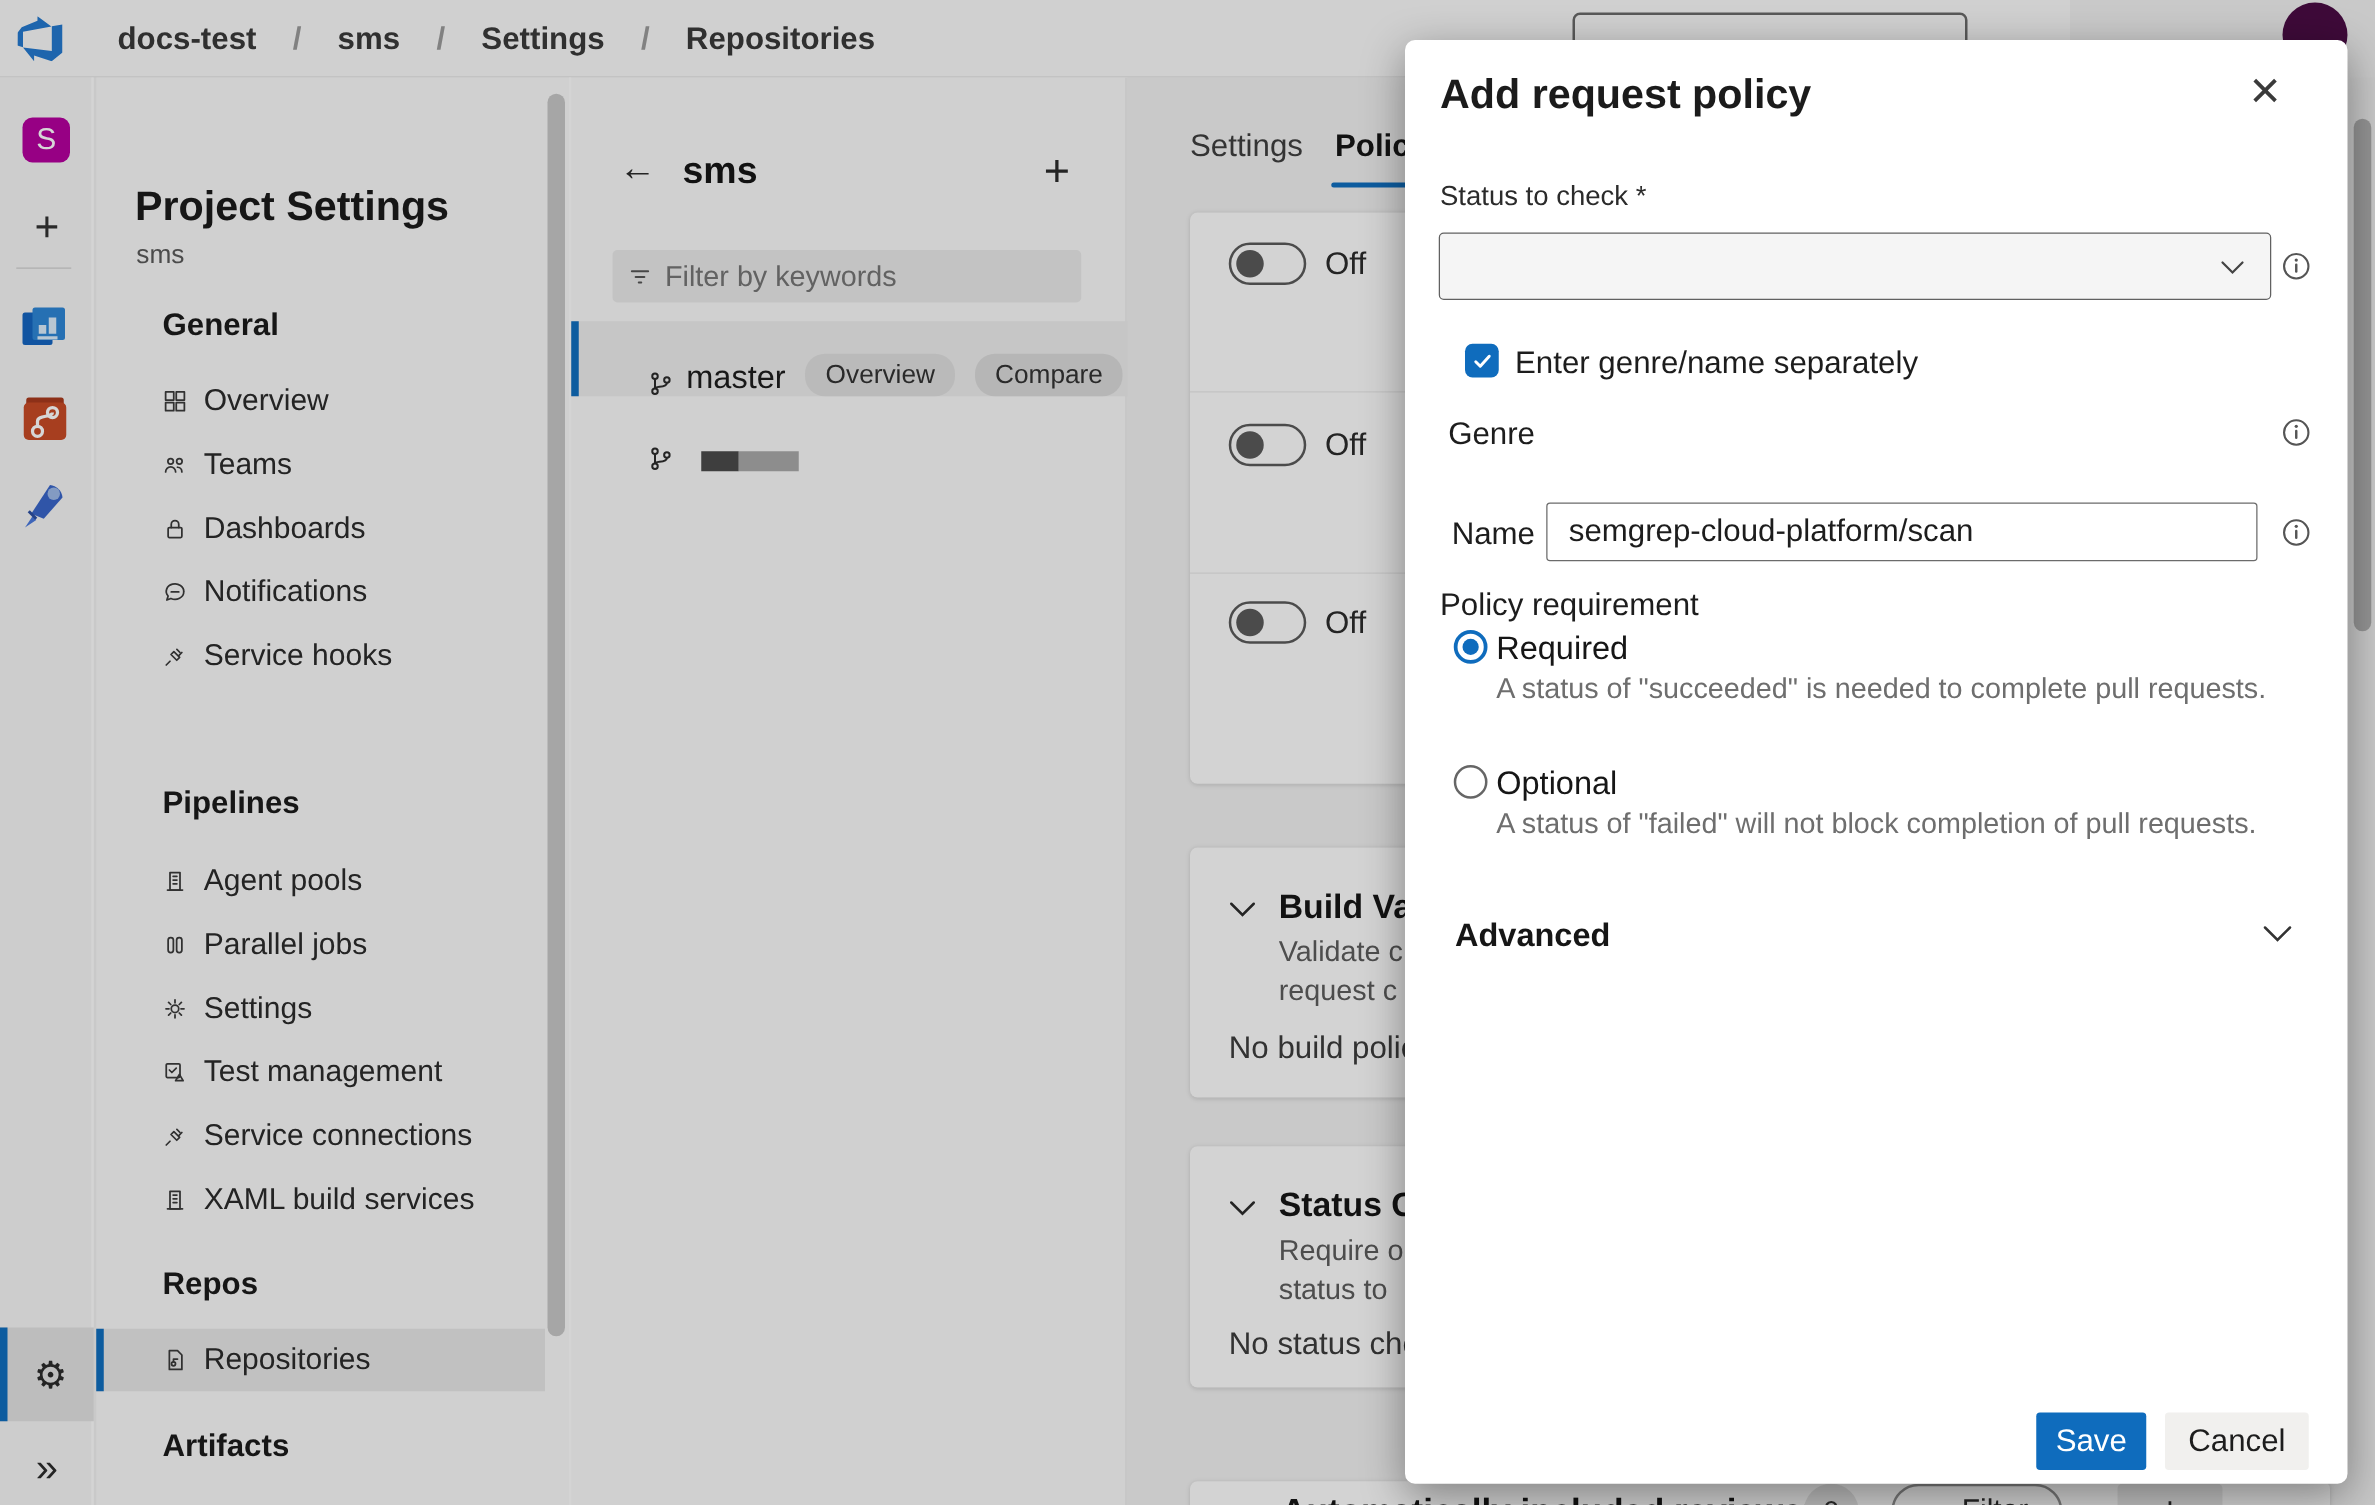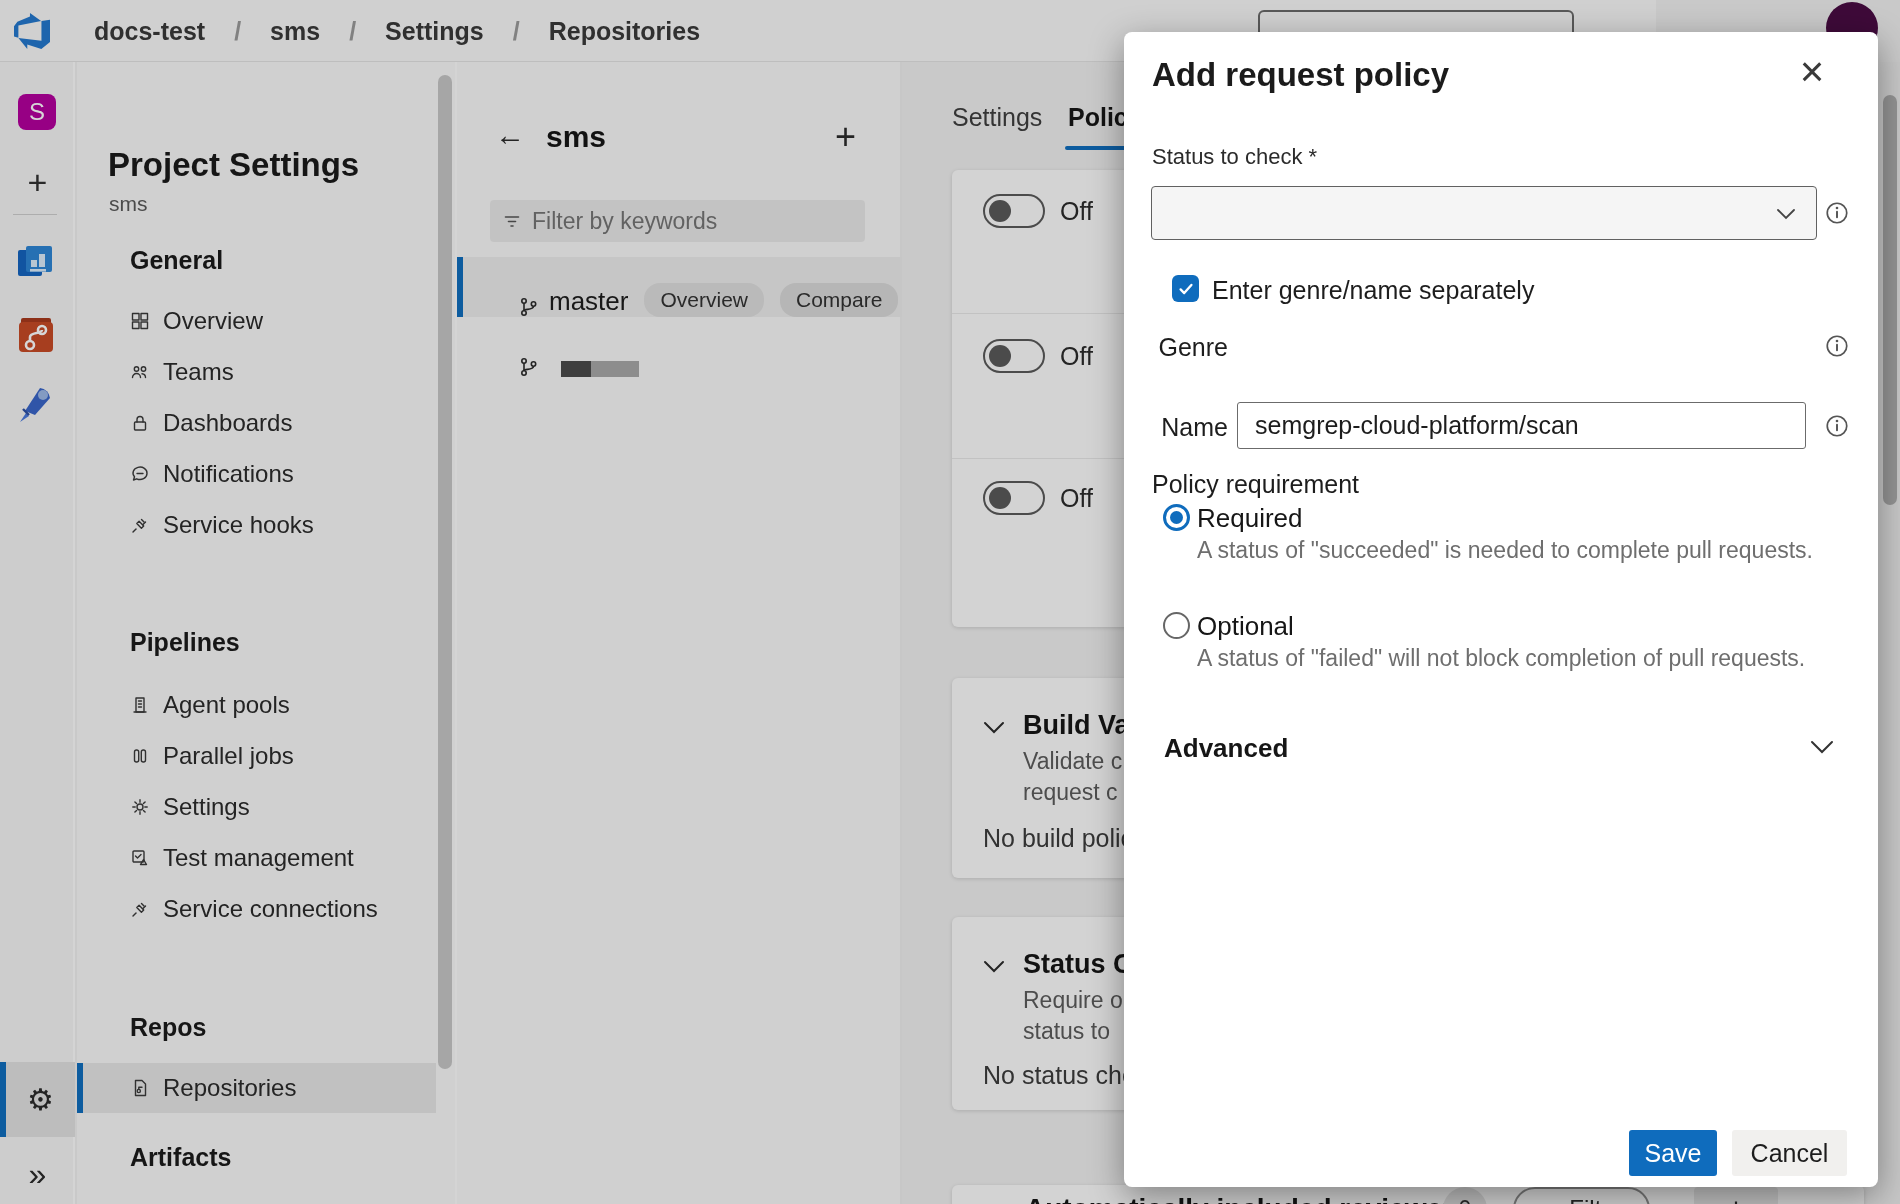--- a/index.html
+++ b/index.html
@@ -262,20 +262,30 @@
       <svg class="ic" viewBox="0 0 20 20">
           <g class="ln">
             <path d="M3 17l3-3"></path>
             <path d="M6.8 8.6l4.6 4.6 2.3-2.3-4.6-4.6z"></path>
             <path d="M11.5 4.5L14 7"></path>
             <path d="M13 9.5L15.5 7"></path>
           </g>
         </svg>
       <span>Service connections</span>
     </div>
+    <div class="sp-item" style="top:872px">
+      <svg class="ic" viewBox="0 0 20 20">
+          <g class="ln">
+            <rect x="6" y="3" width="8" height="14"></rect>
+            <path d="M4 17h12"></path>
+            <path d="M8.5 6h3M8.5 9h3M8.5 12h3"></path>
+          </g>
+        </svg>
+      <span>XAML build services</span>
+    </div>
 
     <div class="sp-group" style="top:951px">Repos</div>
 
     <div class="sp-item sel" style="top:1001px">
       <svg class="ic" viewBox="0 0 20 20">
           <g class="ln">
             <path d="M5.5 2.5h6.5l3.5 3.5v11.5H5.5z"></path>
             <circle cx="8.8" cy="13" r="1.6"></circle>
             <path d="M8.8 11.4V9.2M8.8 9.2h3.2"></path>
           </g>

